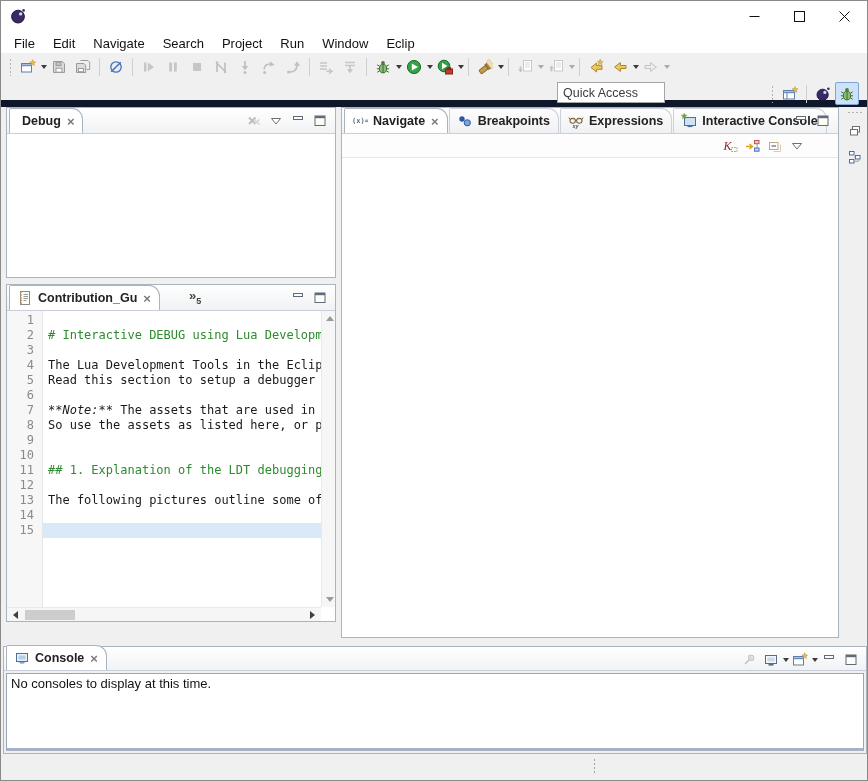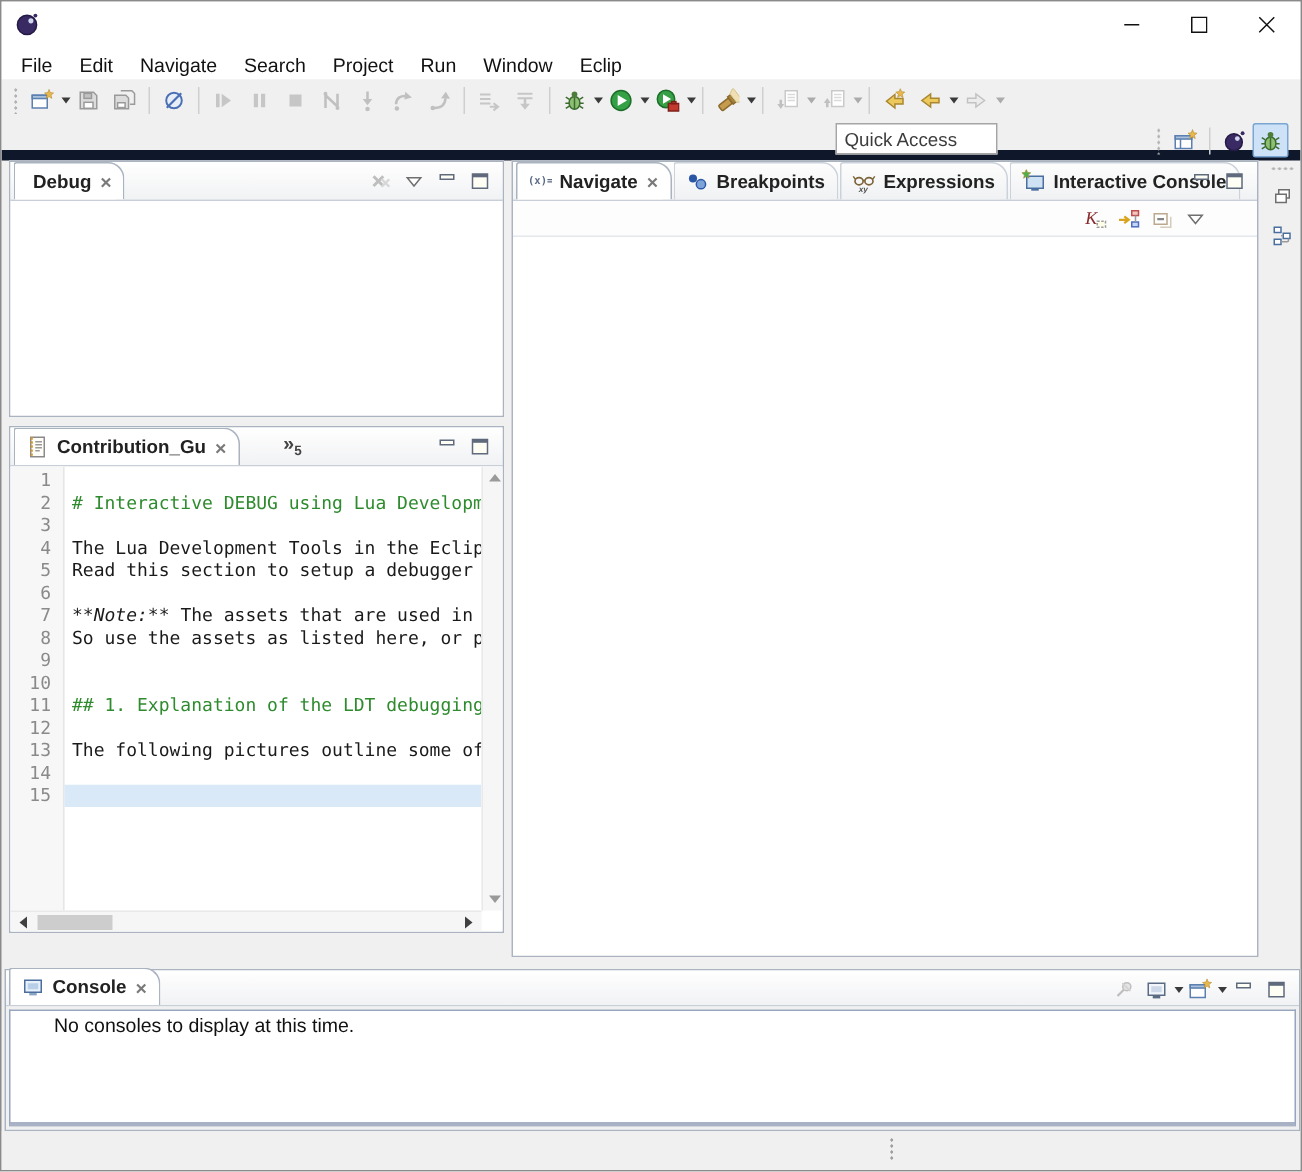--- a/index.html
+++ b/index.html
@@ -85,21 +85,21 @@
   .arr-down { left:4px; bottom:5px; border-left:4px solid transparent; border-right:4px solid transparent; border-top:5px solid #9a9a9a; }
   .arr-left { left:6px; top:3px; border-top:4px solid transparent; border-bottom:4px solid transparent; border-right:5px solid #404040; }
   .arr-right { right:6px; top:3px; border-top:4px solid transparent; border-bottom:4px solid transparent; border-left:5px solid #404040; }
   .hthumb { position:absolute; left:18px; top:2px; width:50px; height:10px; background:#cdcdcd; }
 
   
   #console-panel { left:2px; top:645px; width:864px; height:108px; }
   #console-panel .phdr { height:24px; }
   #console-panel .pcontent { top:24px; background:#f0f0f0; }
   .console-box { position:absolute; left:2px; right:2px; top:2px; bottom:2px; background:#fff; border:1px solid #98a6bd; border-bottom:3px solid #a9b2c4; }
-  .console-msg { padding:2px 4px; font-size:13px; color:#111;margin-left:25px; }
+  .console-msg { padding:2px 4px; font-size:13px; color:#111; }
 
   
   .statusbar { position:absolute; left:0; bottom:0; width:100%; height:26px; background:#f0f0f0; }
   .status-grip { position:absolute; left:592px; top:4px; width:3px; height:16px; background-image:radial-gradient(#9f9f9f 40%, transparent 45%); background-size:3px 4px; }
 </style>
 </head>
 <body>
 
 <div class="window">
 

